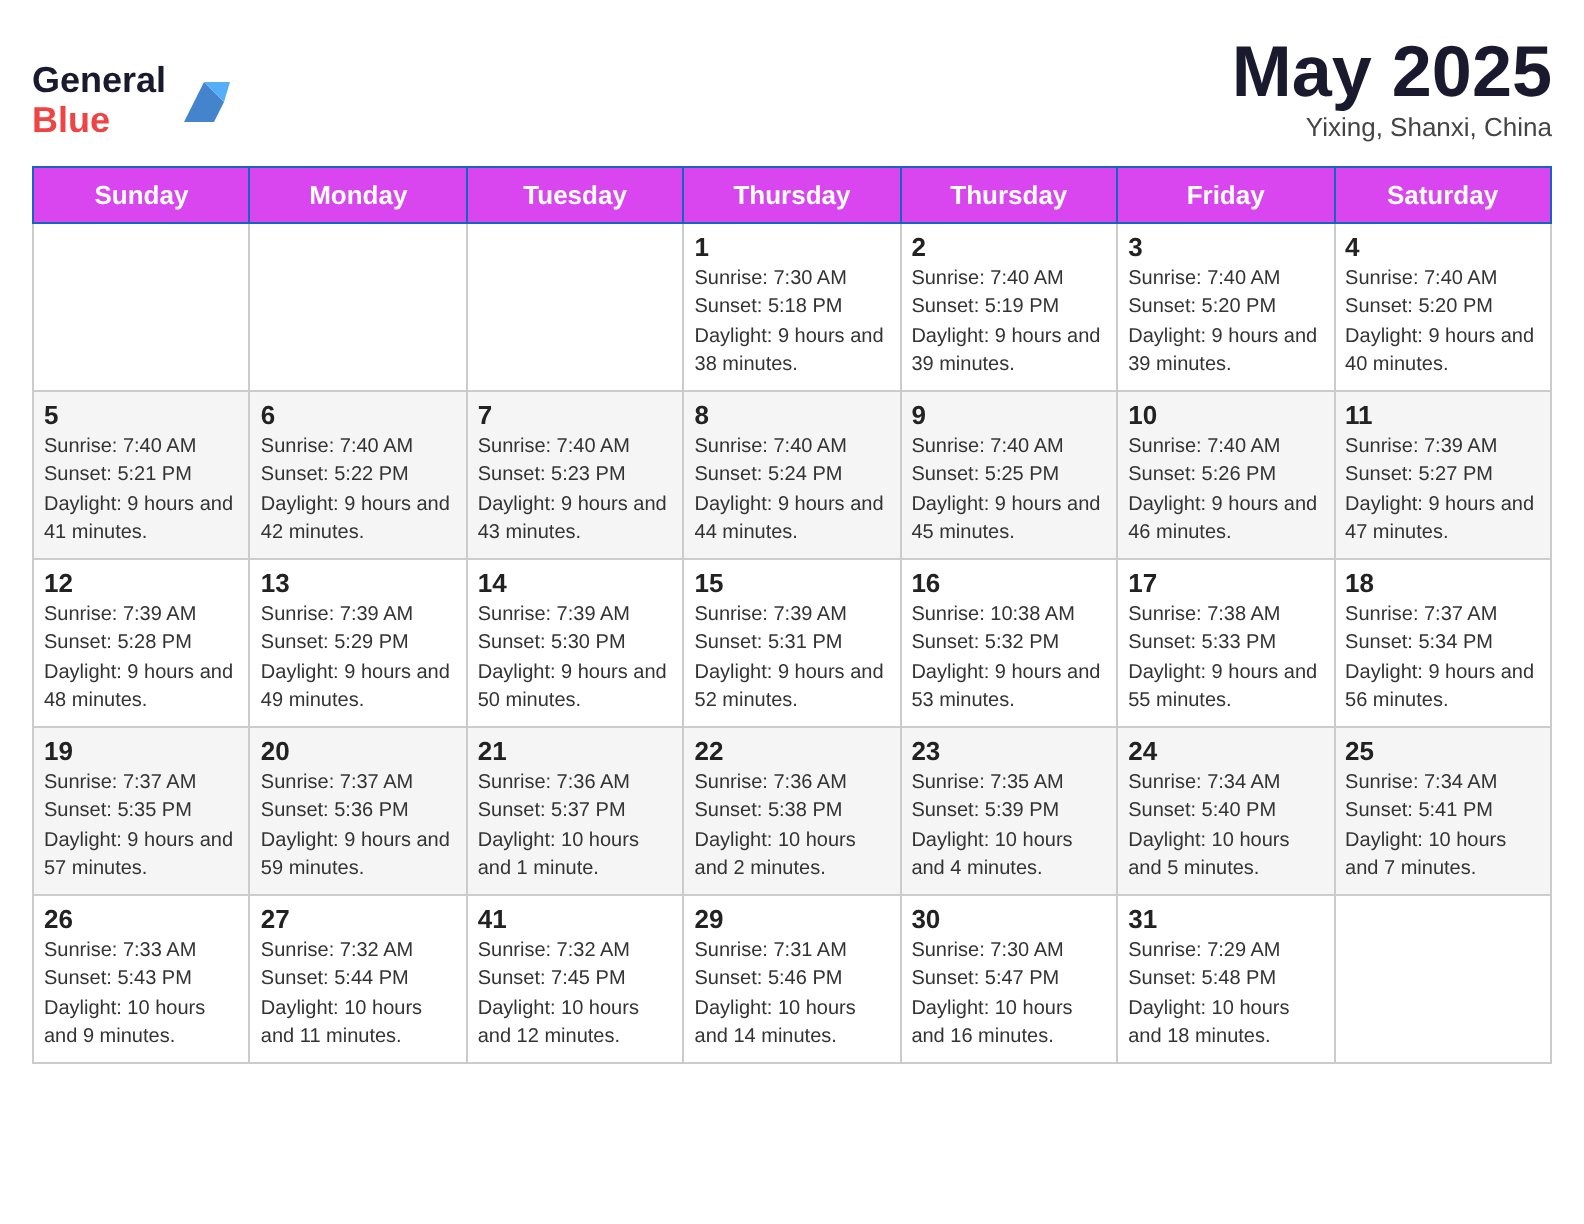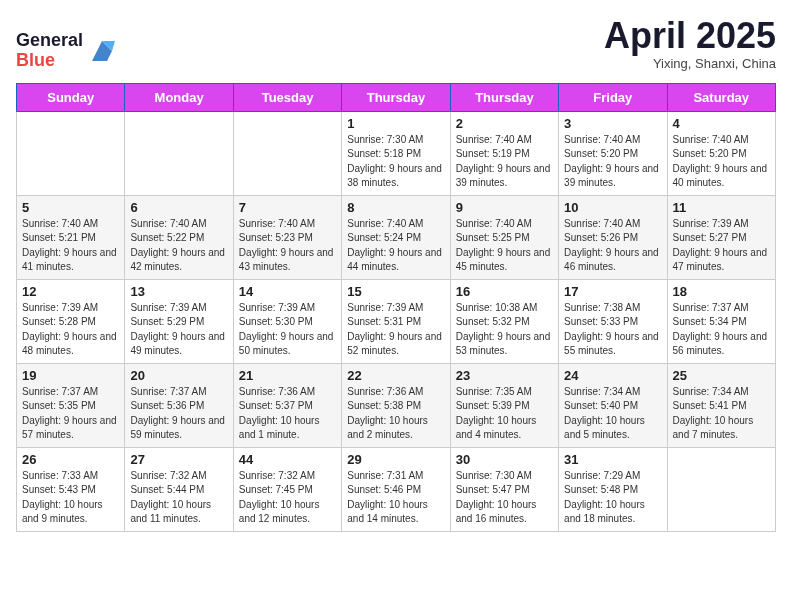--- a/index.html
+++ b/index.html
@@ -97,21 +97,21 @@
         <span class="general">General</span><br>
         <span class="blue">Blue</span>
       </div>
     </div>
     <svg class="logo-icon" viewBox="0 0 30 30">
       <polygon points="5,25 15,5 25,15 20,25" fill="#1565c0" opacity="0.8"></polygon>
       <polygon points="15,5 25,15 28,5" fill="#42a5f5" opacity="0.9"></polygon>
     </svg>
   </div>
   <div class="title-block">
-    <div class="month-title">April 2025</div>
+    <div class="month-title">May 2025</div>
     <div class="location">Yixing, Shanxi, China</div>
   </div>
 </div>
 
 <table class="calendar">
   <thead>
     <tr>
     <th>Sunday</th>
         <th>Monday</th>
         <th>Tuesday</th>
@@ -317,21 +317,21 @@
 and 9 minutes.</div>
         </td>
         <td>
           <span class="day-num">27</span>
           <div class="day-info">Sunrise: 7:32 AM
 Sunset: 5:44 PM
 Daylight: 10 hours
 and 11 minutes.</div>
         </td>
         <td>
-          <span class="day-num">44</span>
+          <span class="day-num">41</span>
           <div class="day-info">Sunrise: 7:32 AM
 Sunset: 7:45 PM
 Daylight: 10 hours
 and 12 minutes.</div>
         </td>
         <td>
           <span class="day-num">29</span>
           <div class="day-info">Sunrise: 7:31 AM
 Sunset: 5:46 PM
 Daylight: 10 hours

